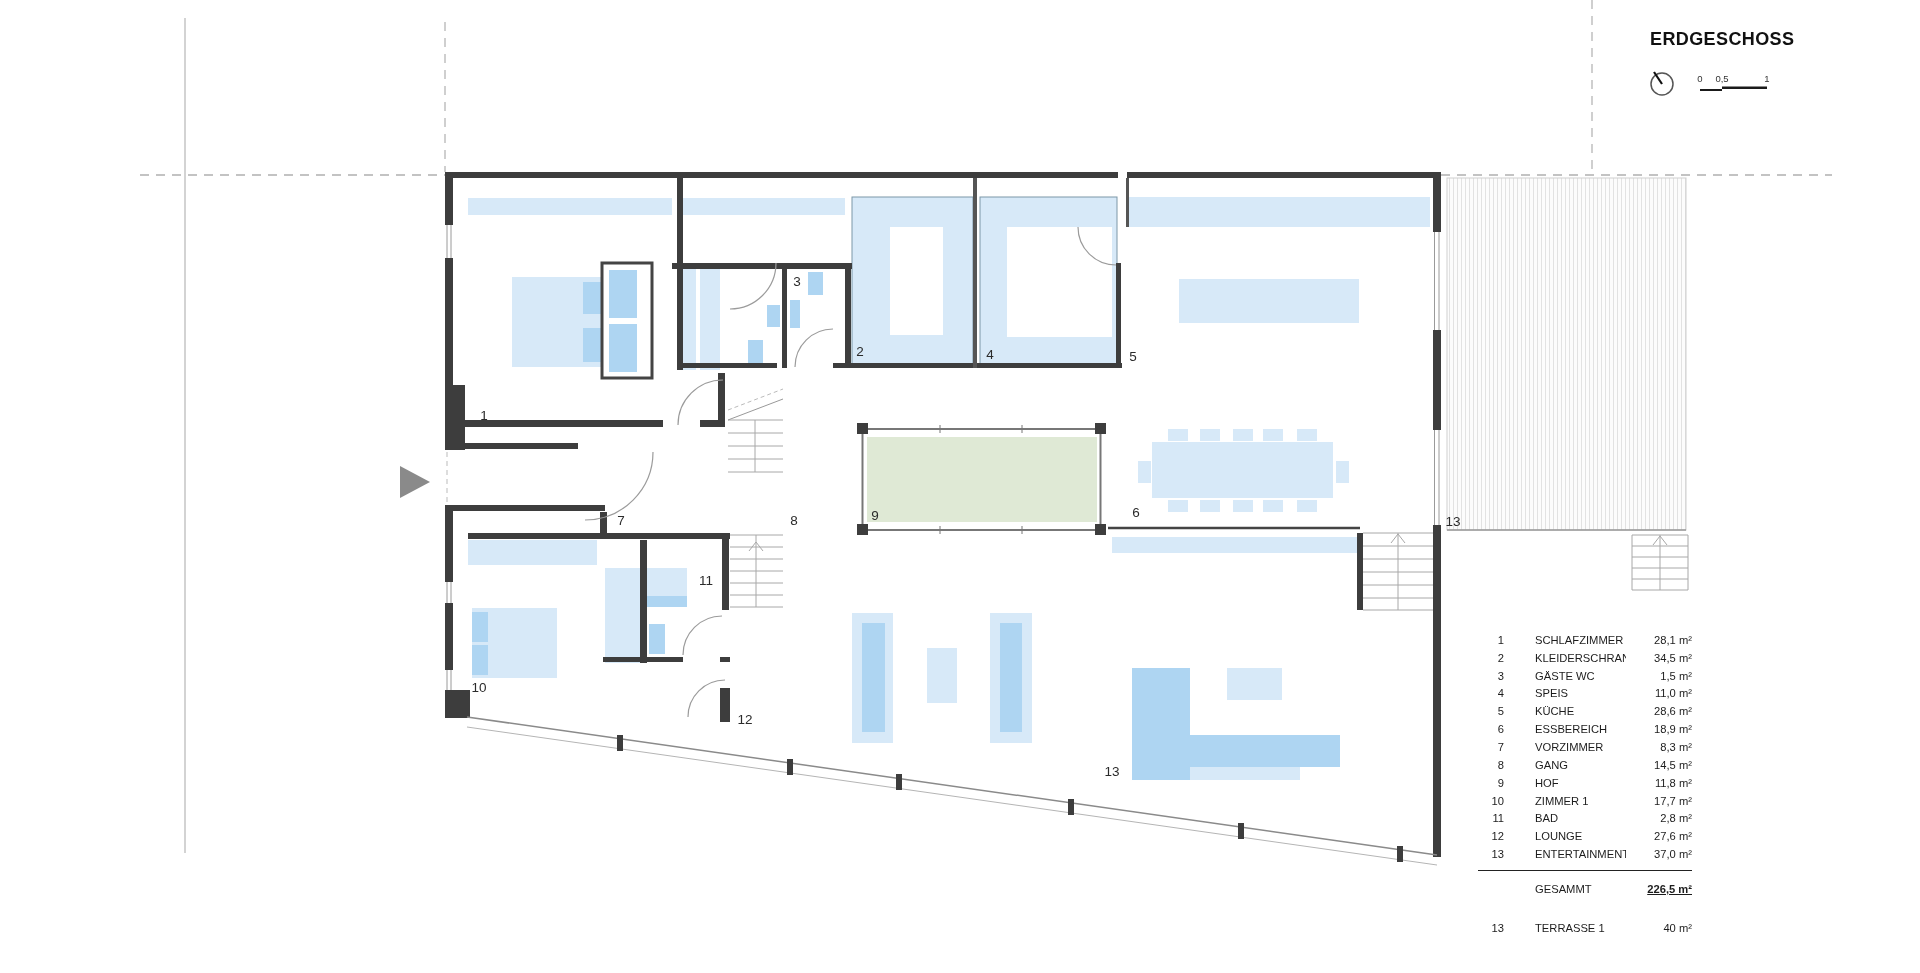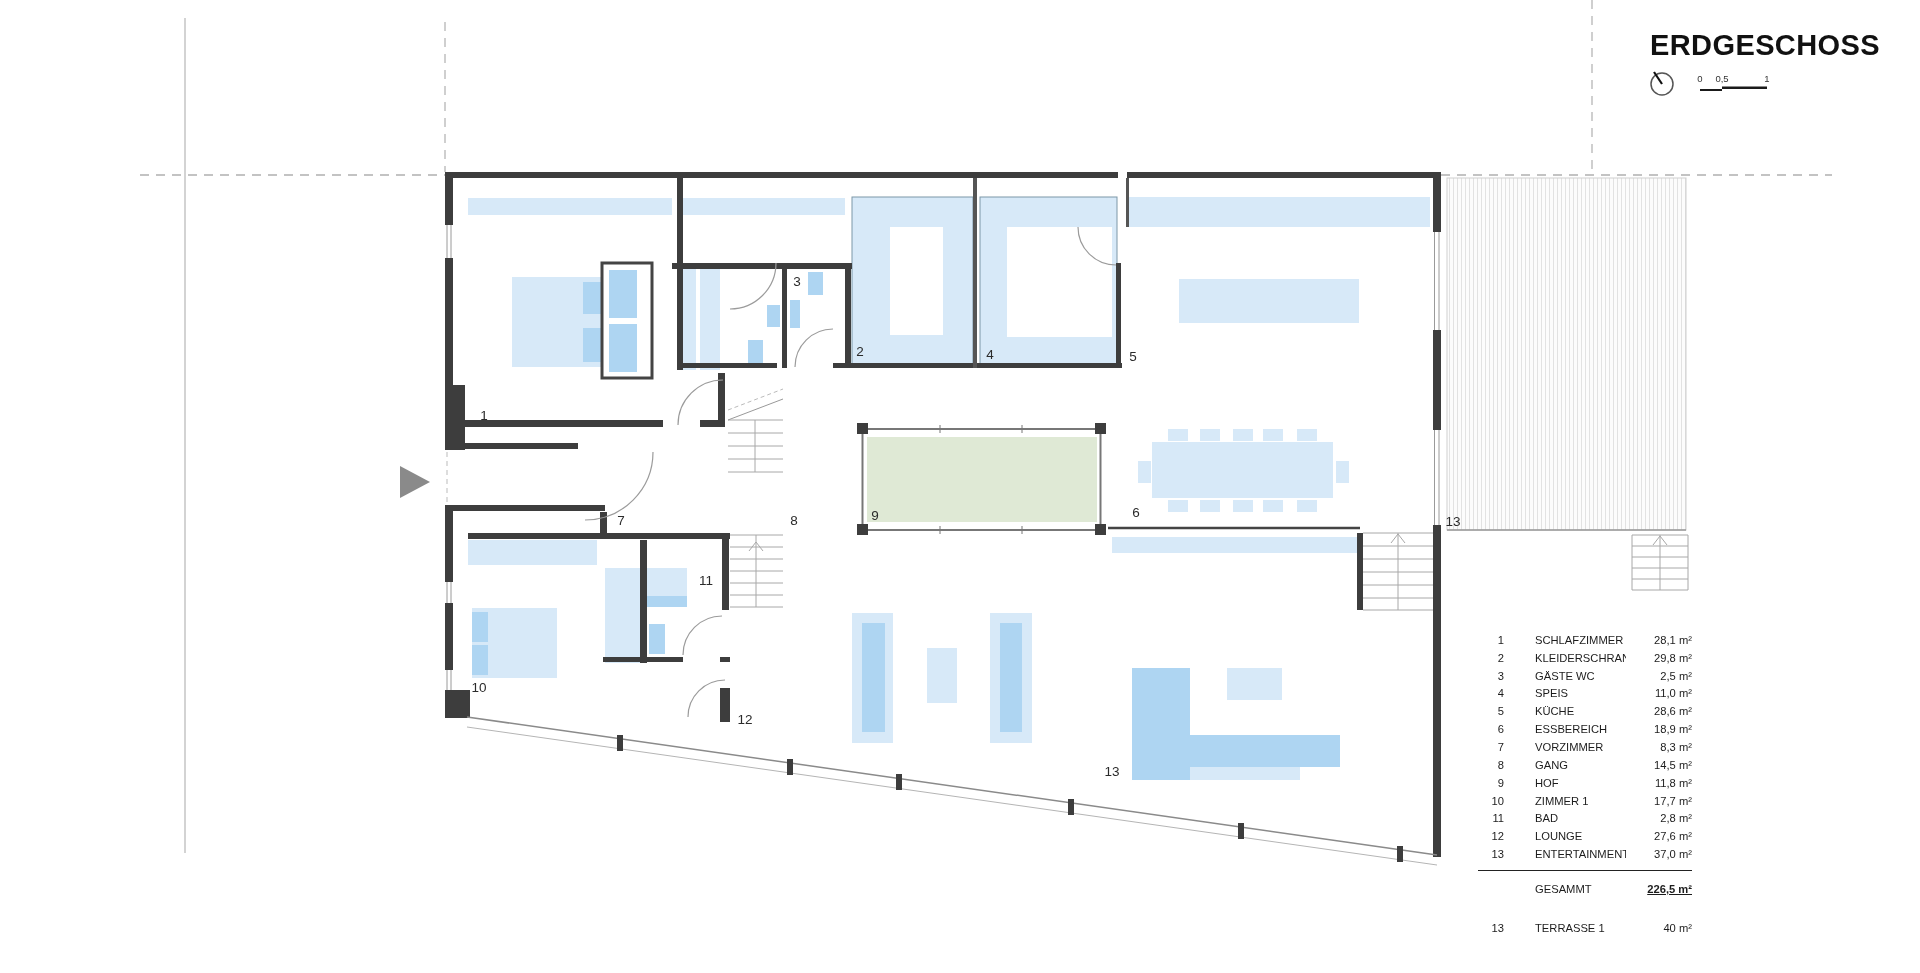--- a/index.html
+++ b/index.html
@@ -1,20 +1,20 @@
 <!DOCTYPE html>
 <html style="--c-wall: #3d3d3d; --c-furn-light: #d7e9f8; --c-furn-mid: #aed5f2; --c-green: #dfe9d5;"><head>
 <meta charset="utf-8">
 <style>
   html,body{margin:0;padding:0;background:#ffffff;}
   body{width:1920px;height:973px;position:relative;overflow:hidden;
        font-family:"Liberation Sans", sans-serif;color:#1c1c1c;}
   #stage{position:absolute;inset:0;}
   svg{position:absolute;left:0;top:0;}
-  .page-title{position:absolute;left:1650px;top:29px;font-size:29px;font-weight:bold;
+  .page-title{position:absolute;left:1650px;top:29px;font-size:18px;font-weight:bold;
       letter-spacing:.4px;color:#111;white-space:nowrap;}
   .scale-label{position:absolute;font-size:9.5px;color:#333;transform:translateX(-50%);}
   .room-num{position:absolute;font-size:13.5px;color:#2b2b2b;transform:translate(-50%,-50%);
       white-space:nowrap;}
   .legend{position:absolute;left:1478px;top:631px;width:214px;font-size:11.2px;color:#1c1c1c;}
   .legend-row{display:grid;grid-template-columns:26px 1fr 66px;height:17.85px;align-items:center;}
   .lg-num{text-align:right;}
   .lg-name{padding-left:31px;white-space:nowrap;overflow:hidden;}
   .lg-area{text-align:right;white-space:nowrap;}
   .legend-divider{border:none;border-top:1.7px solid #222;margin:7px 0 0 0;width:100%;}
@@ -295,26 +295,26 @@
 <div class="legend">
   <div>
         <div class="legend-row">
           <span class="lg-num">1</span>
           <span class="lg-name">SCHLAFZIMMER</span>
           <span class="lg-area">28,1 m²</span>
         </div>
         <div class="legend-row">
           <span class="lg-num">2</span>
           <span class="lg-name">KLEIDERSCHRANK</span>
-          <span class="lg-area">29,8 m²</span>
+          <span class="lg-area">34,5 m²</span>
         </div>
         <div class="legend-row">
           <span class="lg-num">3</span>
           <span class="lg-name">GÄSTE WC</span>
-          <span class="lg-area">2,5 m²</span>
+          <span class="lg-area">1,5 m²</span>
         </div>
         <div class="legend-row">
           <span class="lg-num">4</span>
           <span class="lg-name">SPEIS</span>
           <span class="lg-area">11,0 m²</span>
         </div>
         <div class="legend-row">
           <span class="lg-num">5</span>
           <span class="lg-name">KÜCHE</span>
           <span class="lg-area">28,6 m²</span>

